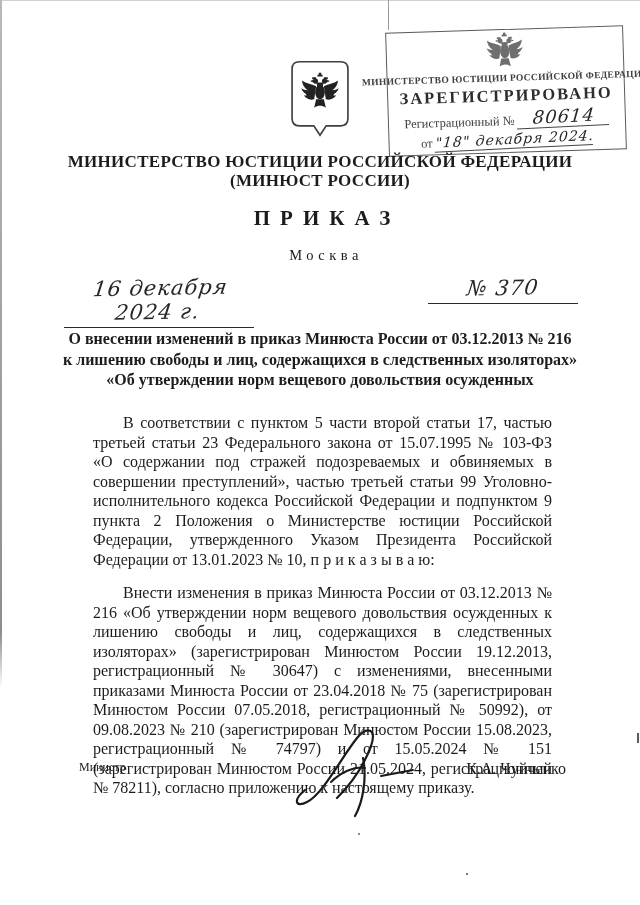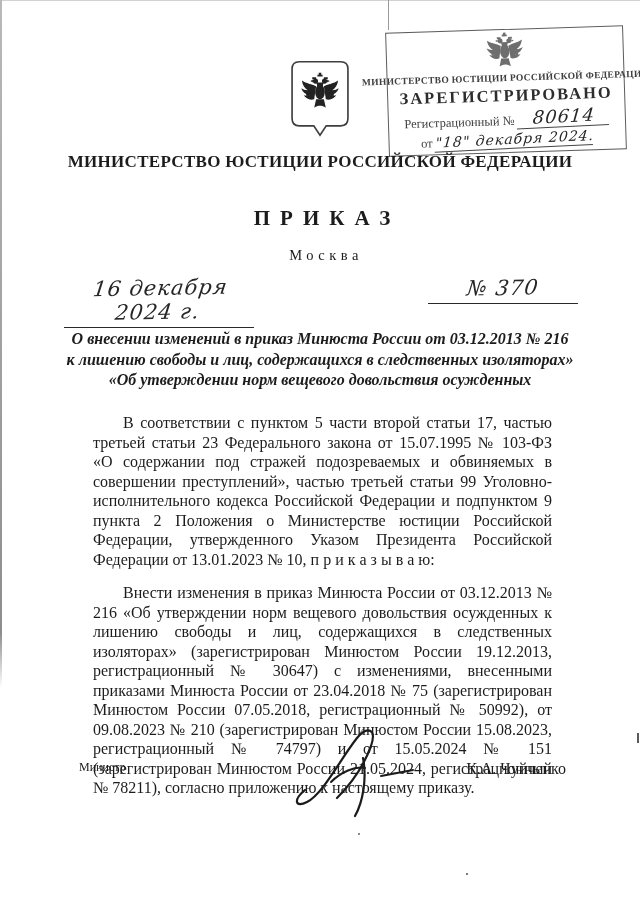--- a/index.html
+++ b/index.html
@@ -51,21 +51,21 @@
     letter-spacing:10px;padding-left:14px;box-sizing:border-box;}
   .city{left:0;width:640px;top:247px;font-size:14.5px;letter-spacing:4.5px;
     padding-left:12px;box-sizing:border-box;}
   
   .order-date{left:64px;top:276px;width:190px;text-align:center;
     font-size:21px;border-bottom:1.5px solid #2a2a2a;padding-bottom:2px;}
   .order-num{left:428px;top:276px;width:150px;text-align:center;
     font-size:21px;border-bottom:1.5px solid #2a2a2a;padding-bottom:2px;}
   
   .subject{left:30px;width:580px;top:329px;font-weight:bold;
-    font-size:16px;line-height:20.5px;font-style:italic;}
+    font-size:16px;line-height:20.5px;}
   
   .body-text{left:79px;top:399px;width:487px;font-size:16px;
     line-height:19.5px;text-align:justify;}
   .body-text p{margin:14px;text-indent:30px;}
   
   .sig-title{left:79px;top:760px;font-size:12px;}
   .sig-name{right:74px;top:760px;font-size:16px;text-align:center;}
   .sig-mark{left:283px;top:724px;width:165px;height:96px;}
 </style>
 </head>
@@ -121,20 +121,21 @@
   <svg width="60" height="80" viewBox="0 0 58 76">
     <path d="M9 1 H49 Q56 1 56 8 V56 Q56 63 49 63 H35 L29 72 L23 63 H9 Q2 63 2 56 V8 Q2 1 9 1 Z" fill="none" stroke="#3f3f3f" stroke-width="1.6"></path>
     <g color="#222222">
       <use href="#eagle" xlink:href="#eagle" x="9" y="7" width="40" height="48"></use>
     </g>
   </svg>
 </div>
 
 <div class="abs ministry-title center">
   <div>МИНИСТЕРСТВО ЮСТИЦИИ РОССИЙСКОЙ ФЕДЕРАЦИИ</div>
+  <div>(МИНЮСТ РОССИИ)</div>
 </div>
 
 <div class="abs doc-type center">ПРИКАЗ</div>
 <div class="abs city center">Москва</div>
 
 <div class="abs order-date">
   <span class="hand">16 декабря 2024 г.</span>
 </div>
 <div class="abs order-num">
   <span class="hand">№ 370</span>

